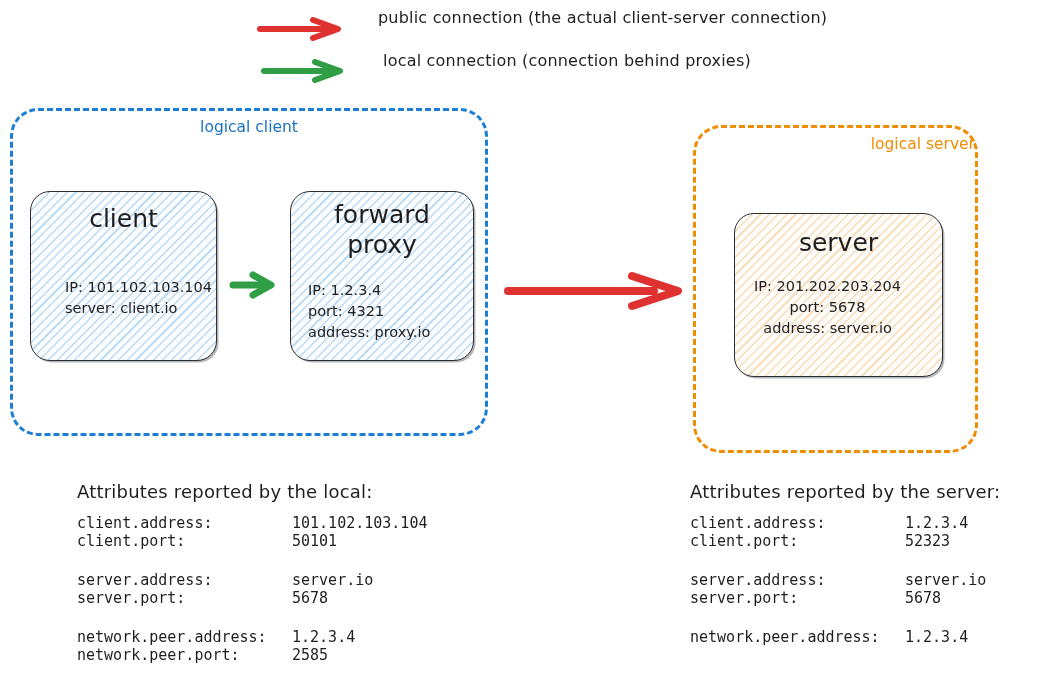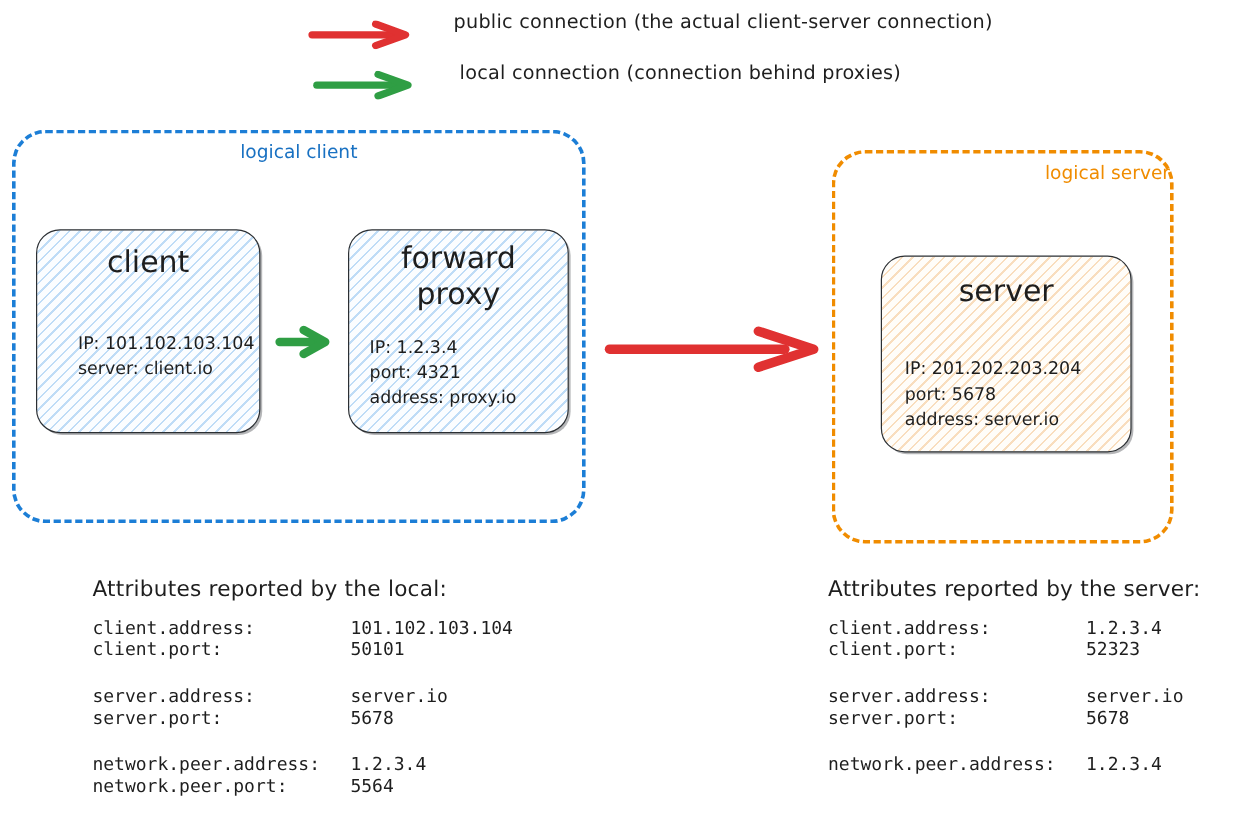--- a/index.html
+++ b/index.html
@@ -144,21 +144,21 @@
   <svg class="abs" style="left:502px;top:270px;" width="188" height="42" viewBox="0 0 188 42">
     <path d="M6 21 L152 21" fill="none" stroke-width="8" stroke-linecap="round" stroke="#e03131"></path>
     <path d="M130 6 L176 21 L130 36" fill="none" stroke-width="8" stroke-linecap="round" stroke-linejoin="round" stroke="#e03131"></path>
   </svg>
 
   <div class="group group-server" style="left:693px;top:125px;width:285px;height:328px;">
     <div class="group-label">logical server</div>
 
     <div class="node node-orange" style="left:38px;top:85px;width:209px;height:164px;">
       <div class="node-title" style="top:14px;">server</div>
-      <div class="node-body" style="left:19px;top:84px;">
+      <div class="node-body" style="left:19px;top:62px;text-align:center;">
         <div>IP: 201.202.203.204</div>
         <div>port: 5678</div>
         <div>address: server.io</div>
       </div>
     </div>
   </div>
 
   <div class="attrs" style="left:77px;top:481px;">
     <div class="attrs-title">Attributes reported by the local:</div>
     <div class="attrs-table">
@@ -176,21 +176,21 @@
         </div>
         <div class="attr-row">
           <span class="attr-key">server.port:</span><span class="attr-val">5678</span>
         </div>
       </div>
       <div class="attr-group">
         <div class="attr-row">
           <span class="attr-key">network.peer.address:</span><span class="attr-val">1.2.3.4</span>
         </div>
         <div class="attr-row">
-          <span class="attr-key">network.peer.port:</span><span class="attr-val">5564</span>
+          <span class="attr-key">network.peer.port:</span><span class="attr-val">2585</span>
         </div>
       </div>
     </div>
   </div>
 
   <div class="attrs" style="left:690px;top:481px;">
     <div class="attrs-title">Attributes reported by the server:</div>
     <div class="attrs-table">
       <div class="attr-group">
         <div class="attr-row">

